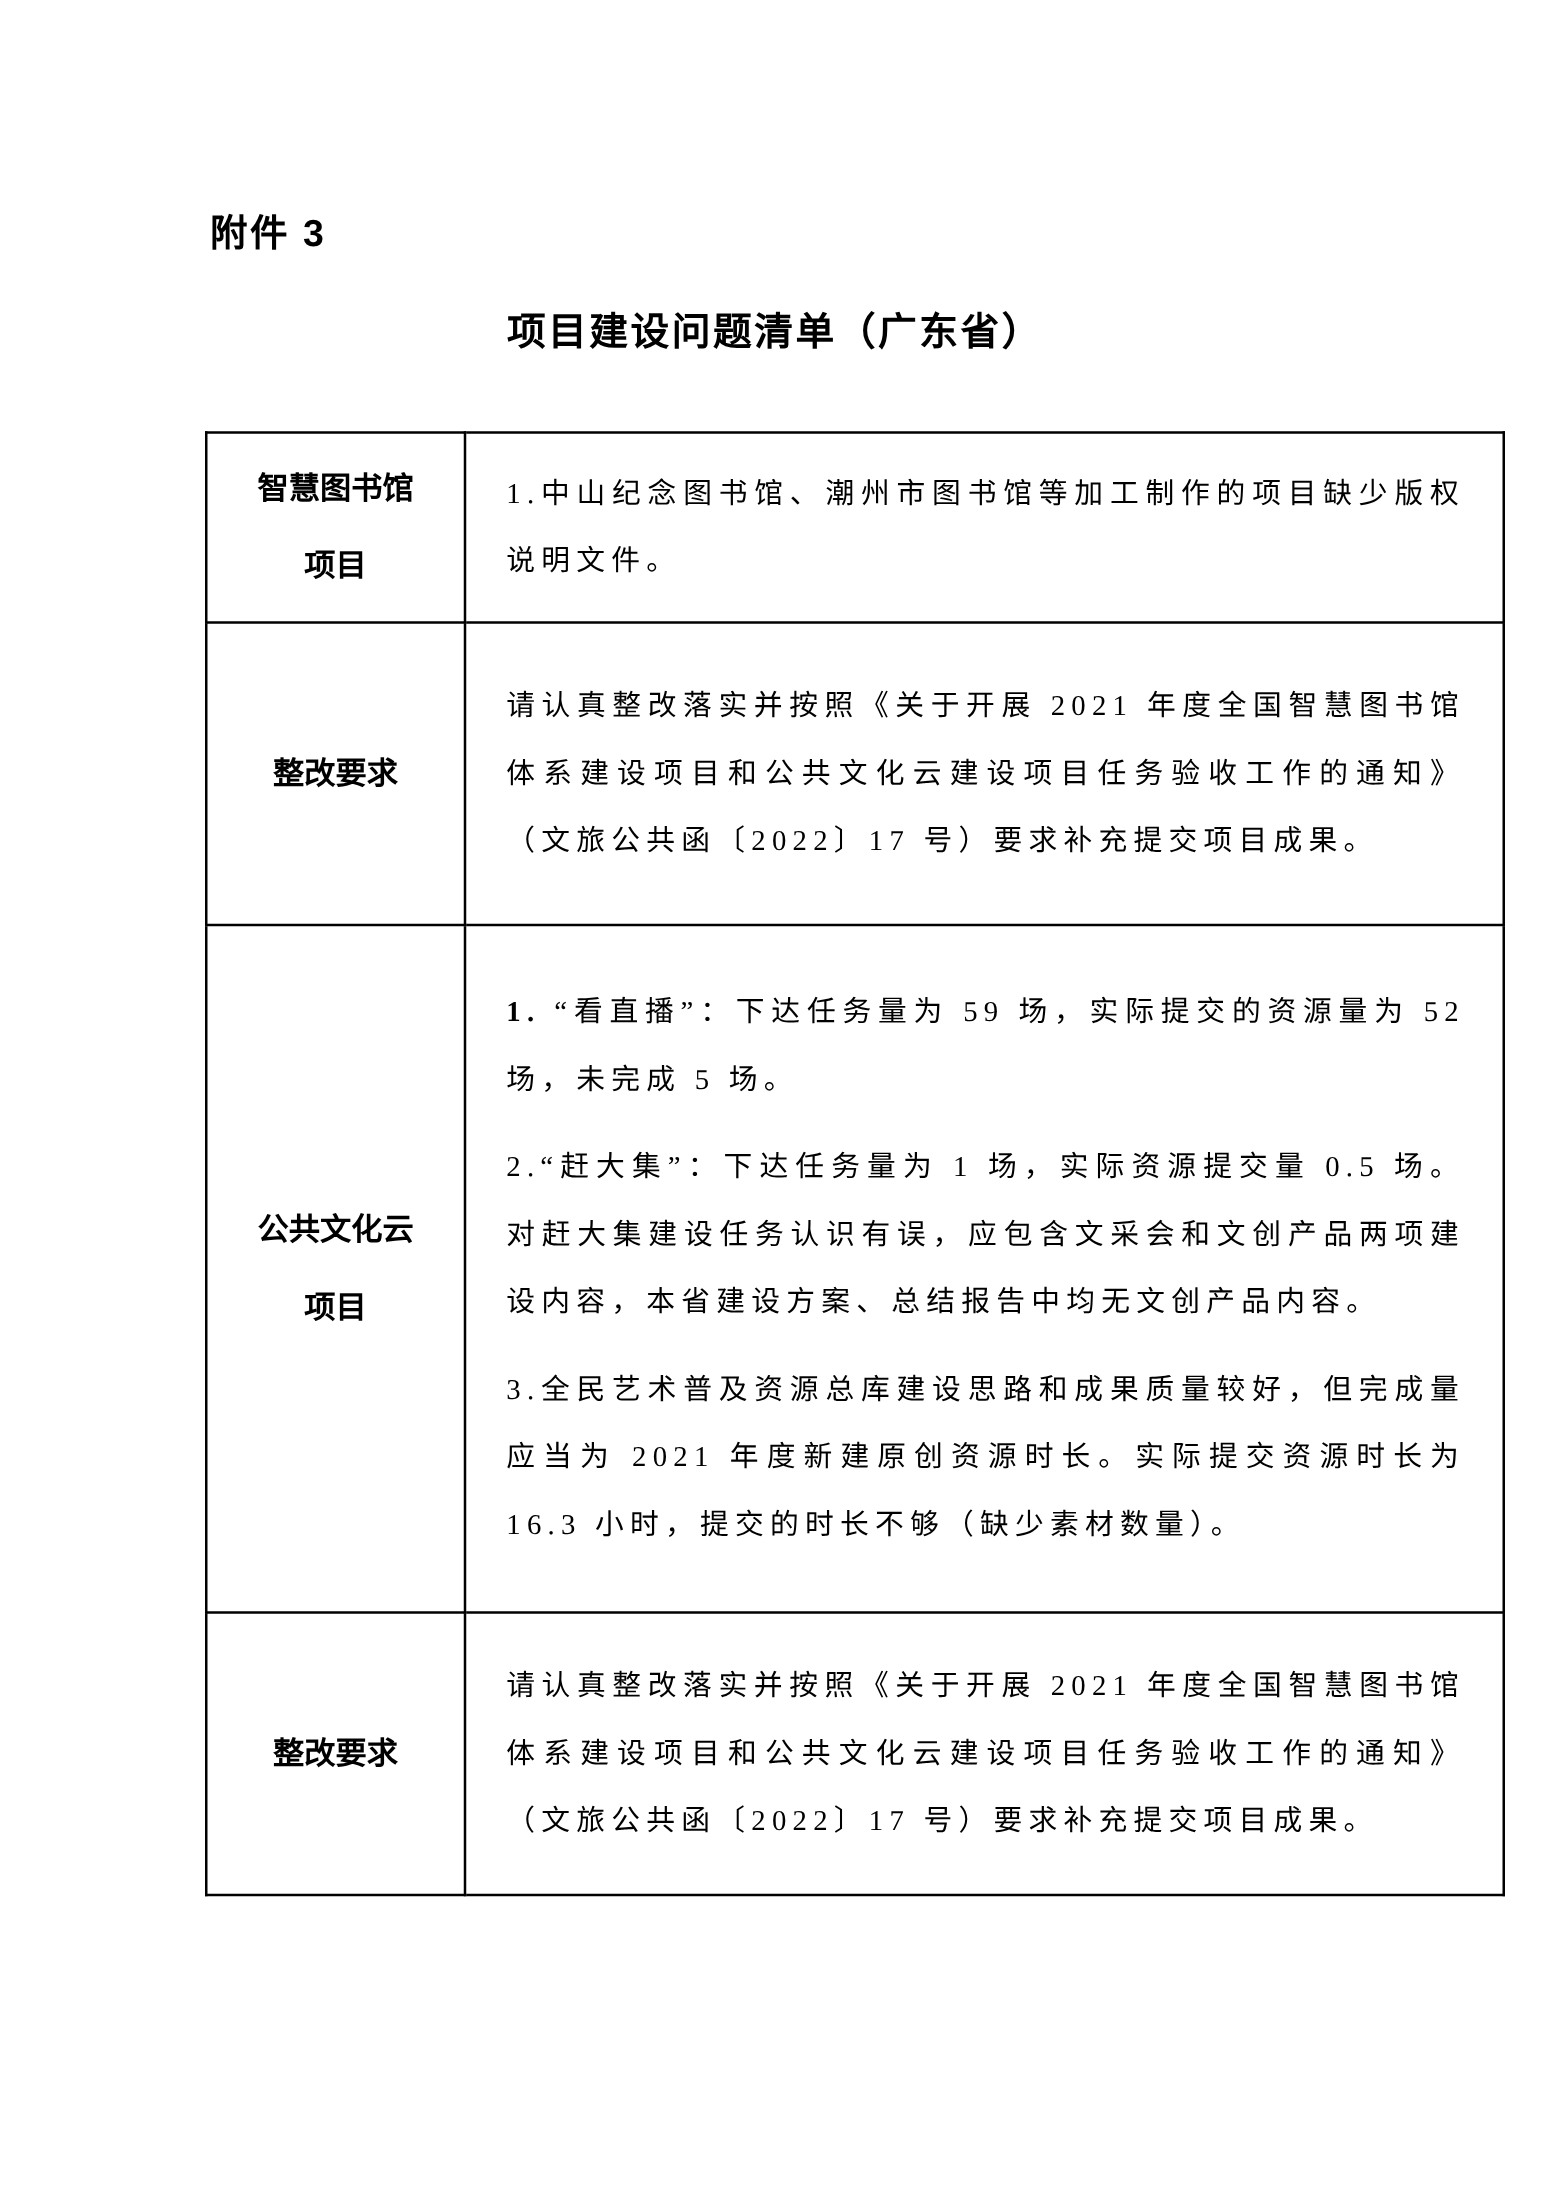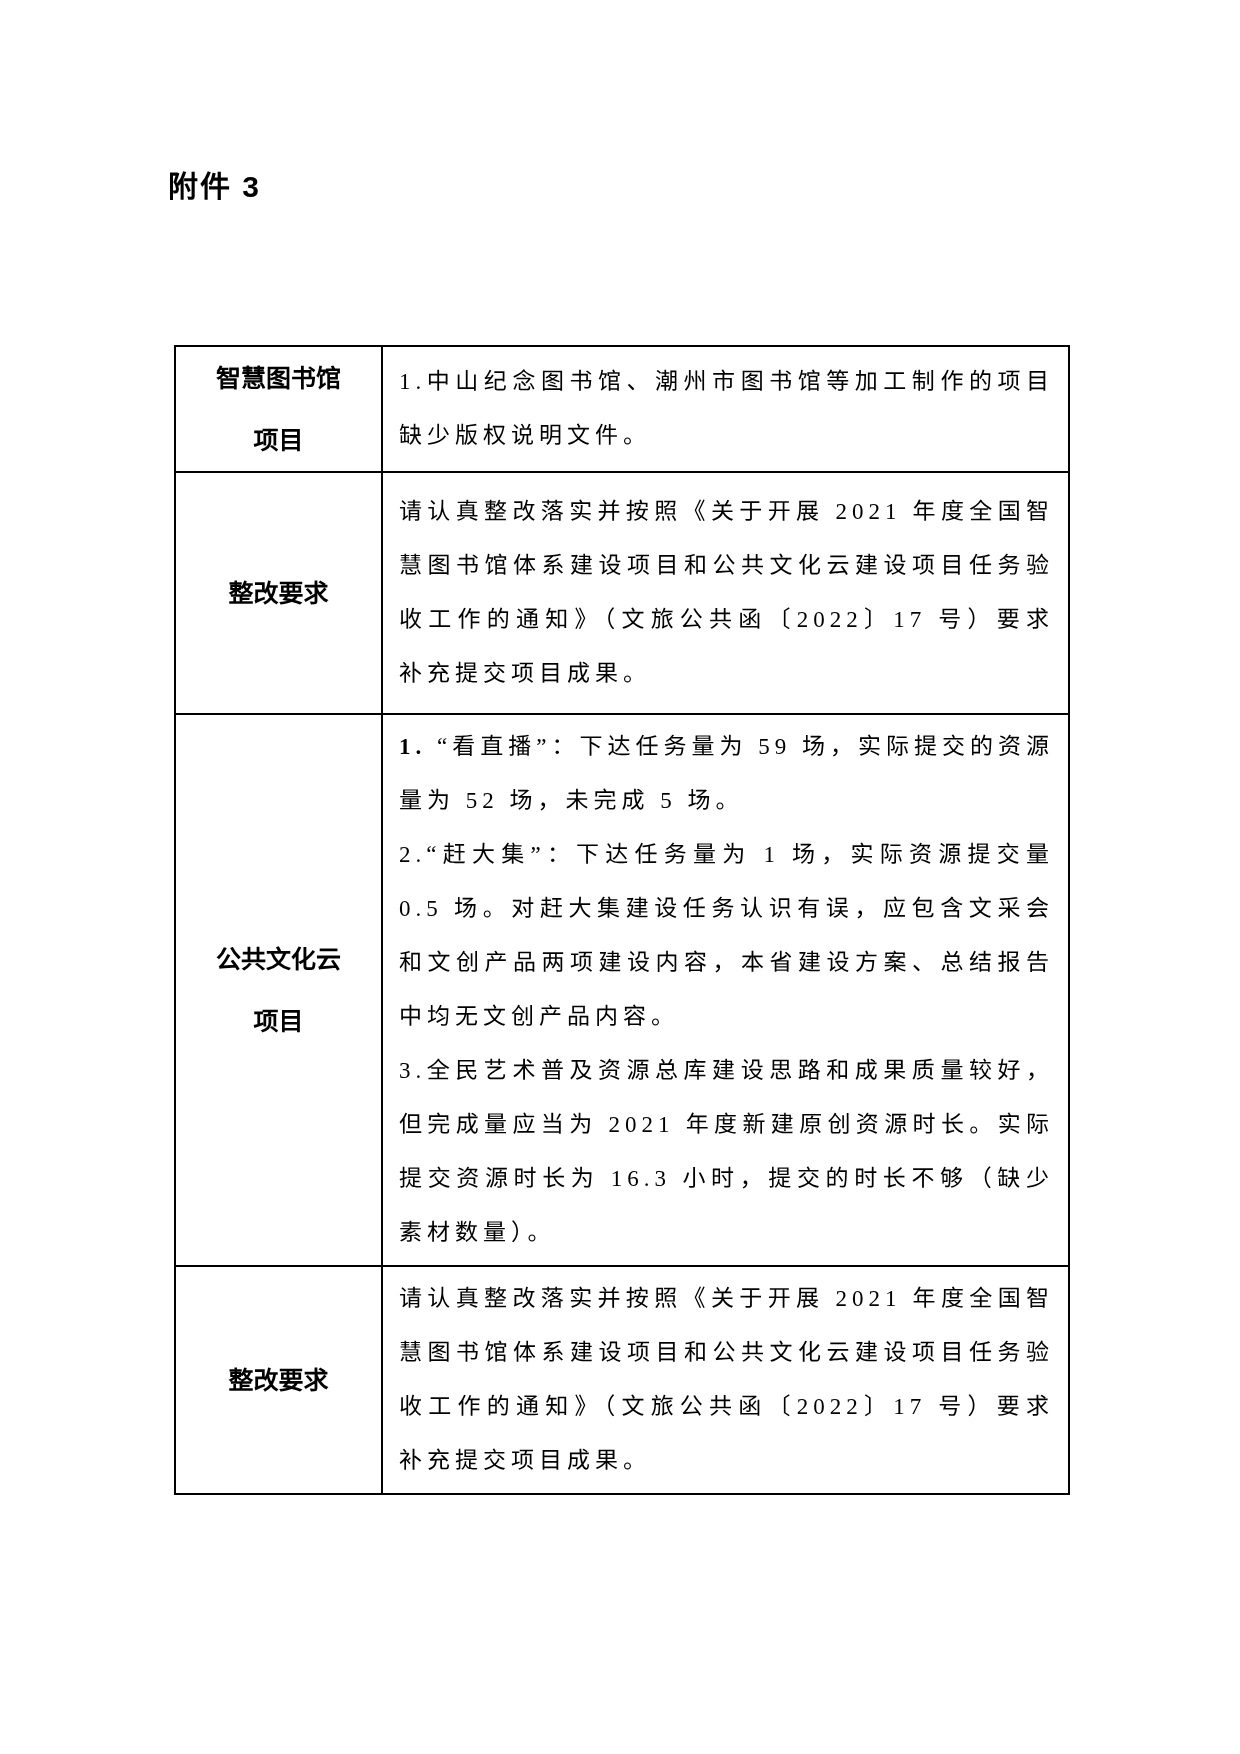--- a/index.html
+++ b/index.html
@@ -37,23 +37,23 @@
     width: 100%;
     text-align: center;
     font-family: "Liberation Serif", serif;
     font-weight: 700;
     font-size: 31px;
     letter-spacing: 2px;
     white-space: nowrap;
   }
   table.doc-table {
     position: absolute;
-    left: 174px;
+    left: 164px;
     top: 345px;
-    width: 896px;
+    width: 1040px;
     border-collapse: collapse;
     table-layout: fixed;
   }
   .doc-table td {
     border: 2px solid #000000;
     vertical-align: middle;
   }
   .doc-table tr:nth-child(1) { height: 126px; }
   .doc-table tr:nth-child(2) { height: 242px; }
   .doc-table tr:nth-child(3) { height: 550px; }
@@ -70,32 +70,33 @@
     line-height: 62px;
   }
   td.content-cell {
     padding: 5px 14px 5px 16px;
     font-size: 23px;
     line-height: 54px;
     text-align: justify;
     letter-spacing: 5px;
   }
   .content-cell p {
-    margin: 0;
+    margin: 16px;
   }
   .content-cell strong {
     font-weight: 700;
   }
 </style>
 </head>
 <body>
 
 <div class="page">
   <div class="attachment-label">附件 3</div>
 
+  <div class="doc-title">项目建设问题清单（广东省）</div>
 
   <table class="doc-table">
     <tbody>
         <tr>
           <td class="label-cell">
             <div class="label-line">智慧图书馆</div>
             <div class="label-line">项目</div>
           </td>
           <td class="content-cell">
             <p>1.中山纪念图书馆、潮州市图书馆等加工制作的项目缺少版权说明文件。</p>

